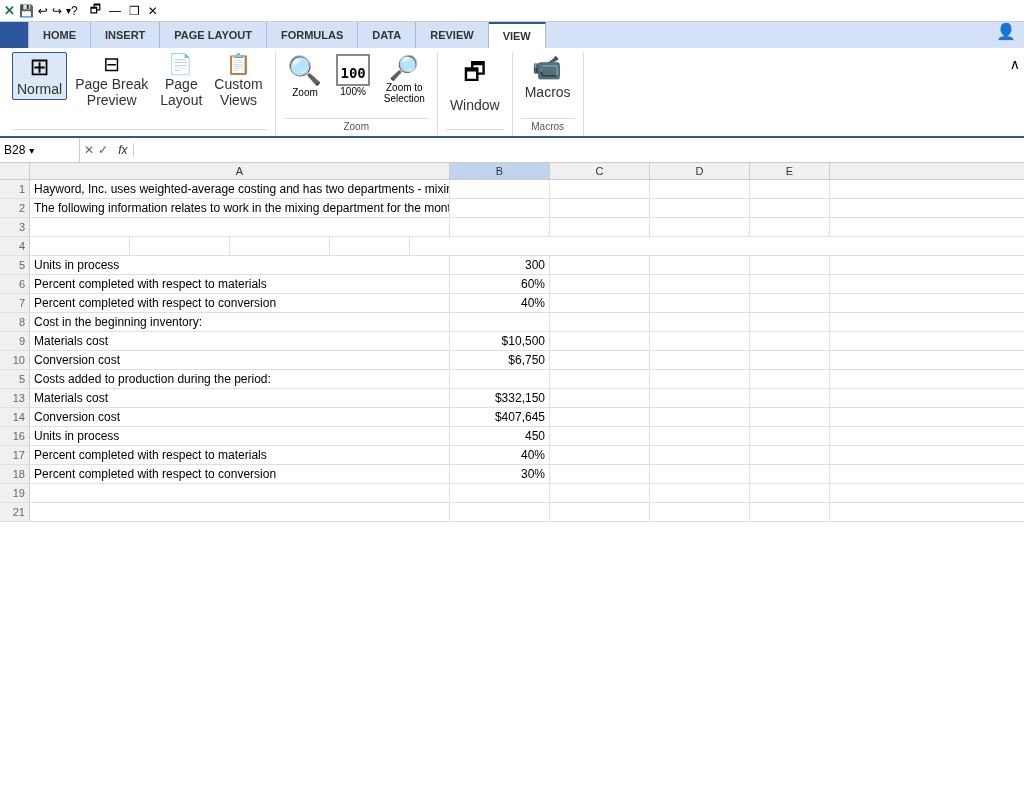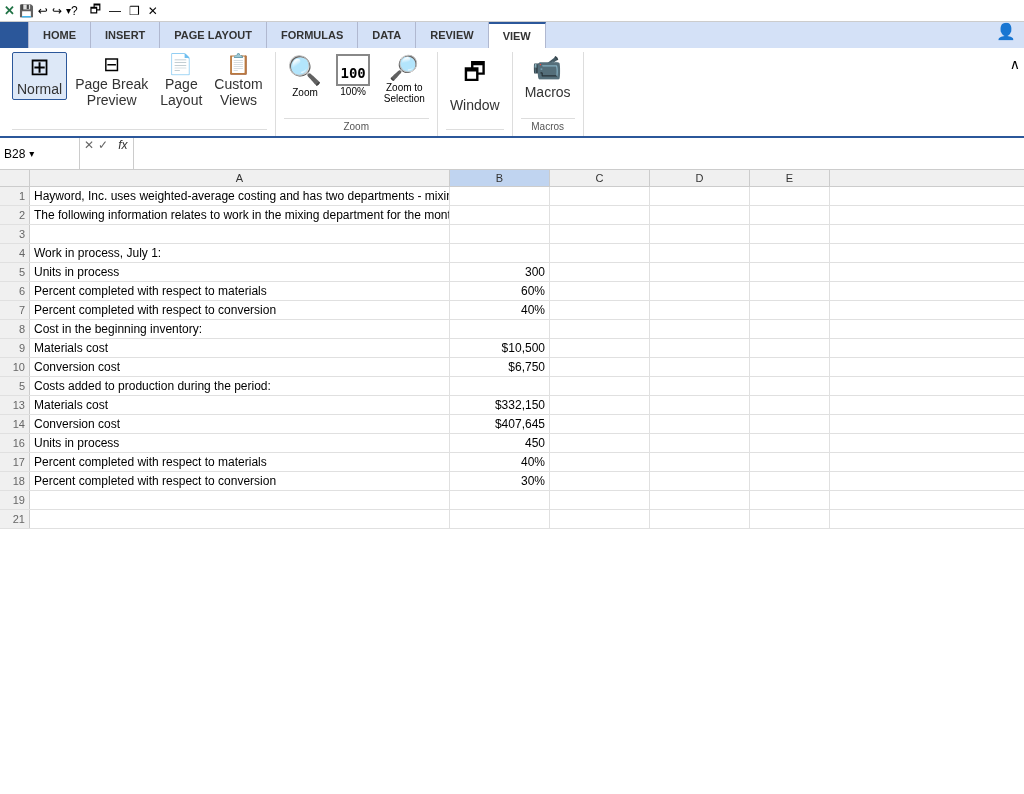--- a/index.html
+++ b/index.html
@@ -120,22 +120,23 @@
       flex-direction: column;
       align-items: center;
       cursor: pointer;
       padding: 2px 4px;
       min-width: 36px;
     }
 
     
     .formula-bar {
       display: flex;
+      align-items: center;
       border-bottom: 1px solid #ccc;
-      height: 32px;
+      height: 25px;
       background: #fff;
     }
     .name-box {
       width: 80px;
       border-right: 1px solid #ccc;
       padding: 0 4px;
       font-size: 12px;
       height: 100%;
       display: flex;
       align-items: center;
@@ -383,21 +384,20 @@
       <div class="grid-row">
         <div class="row-num">3</div>
         <div class="cell col-a"></div>
         <div class="cell col-b"></div>
         <div class="cell col-c"></div>
         <div class="cell col-d"></div>
         <div class="cell col-e"></div>
       </div>
       <div class="grid-row">
         <div class="row-num">4</div>
-        <div class="cell col-a">Work in process, July 1:</div>
         <div class="cell col-b"></div>
         <div class="cell col-c"></div>
         <div class="cell col-d"></div>
         <div class="cell col-e"></div>
       </div>
       <div class="grid-row">
         <div class="row-num">5</div>
         <div class="cell col-a">   Units in process</div>
         <div class="cell col-b right">300</div>
         <div class="cell col-c"></div>

